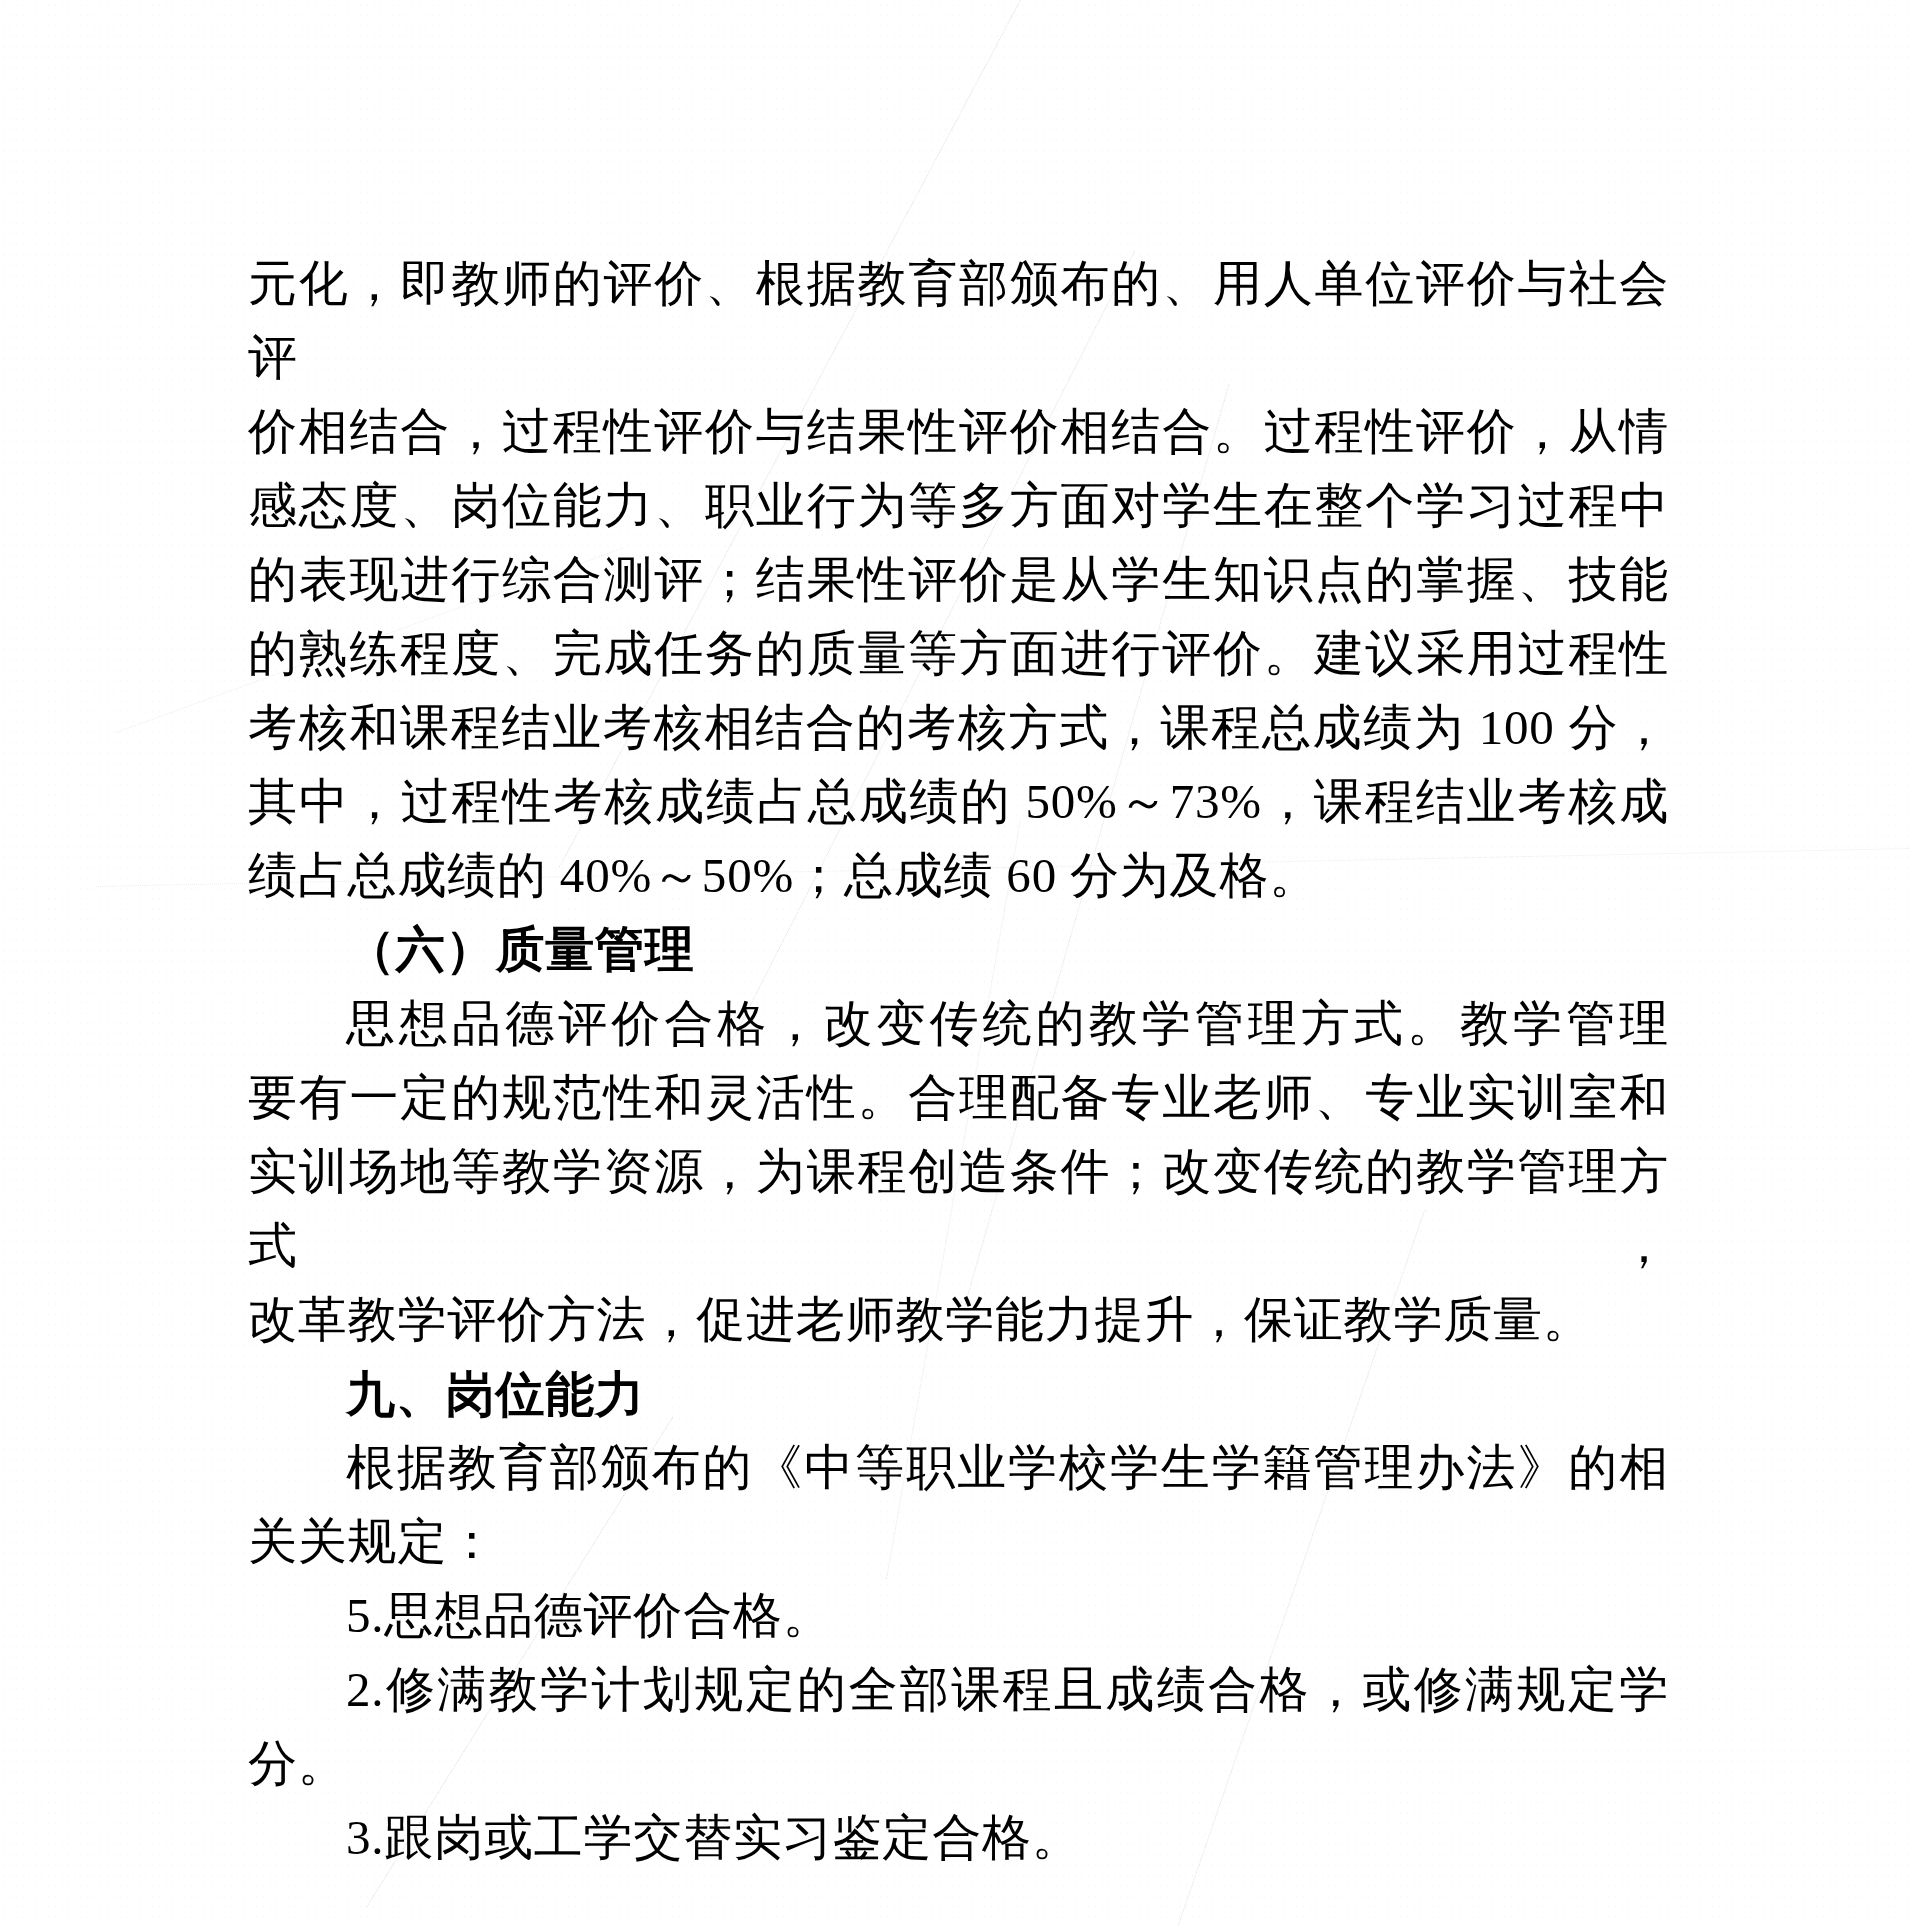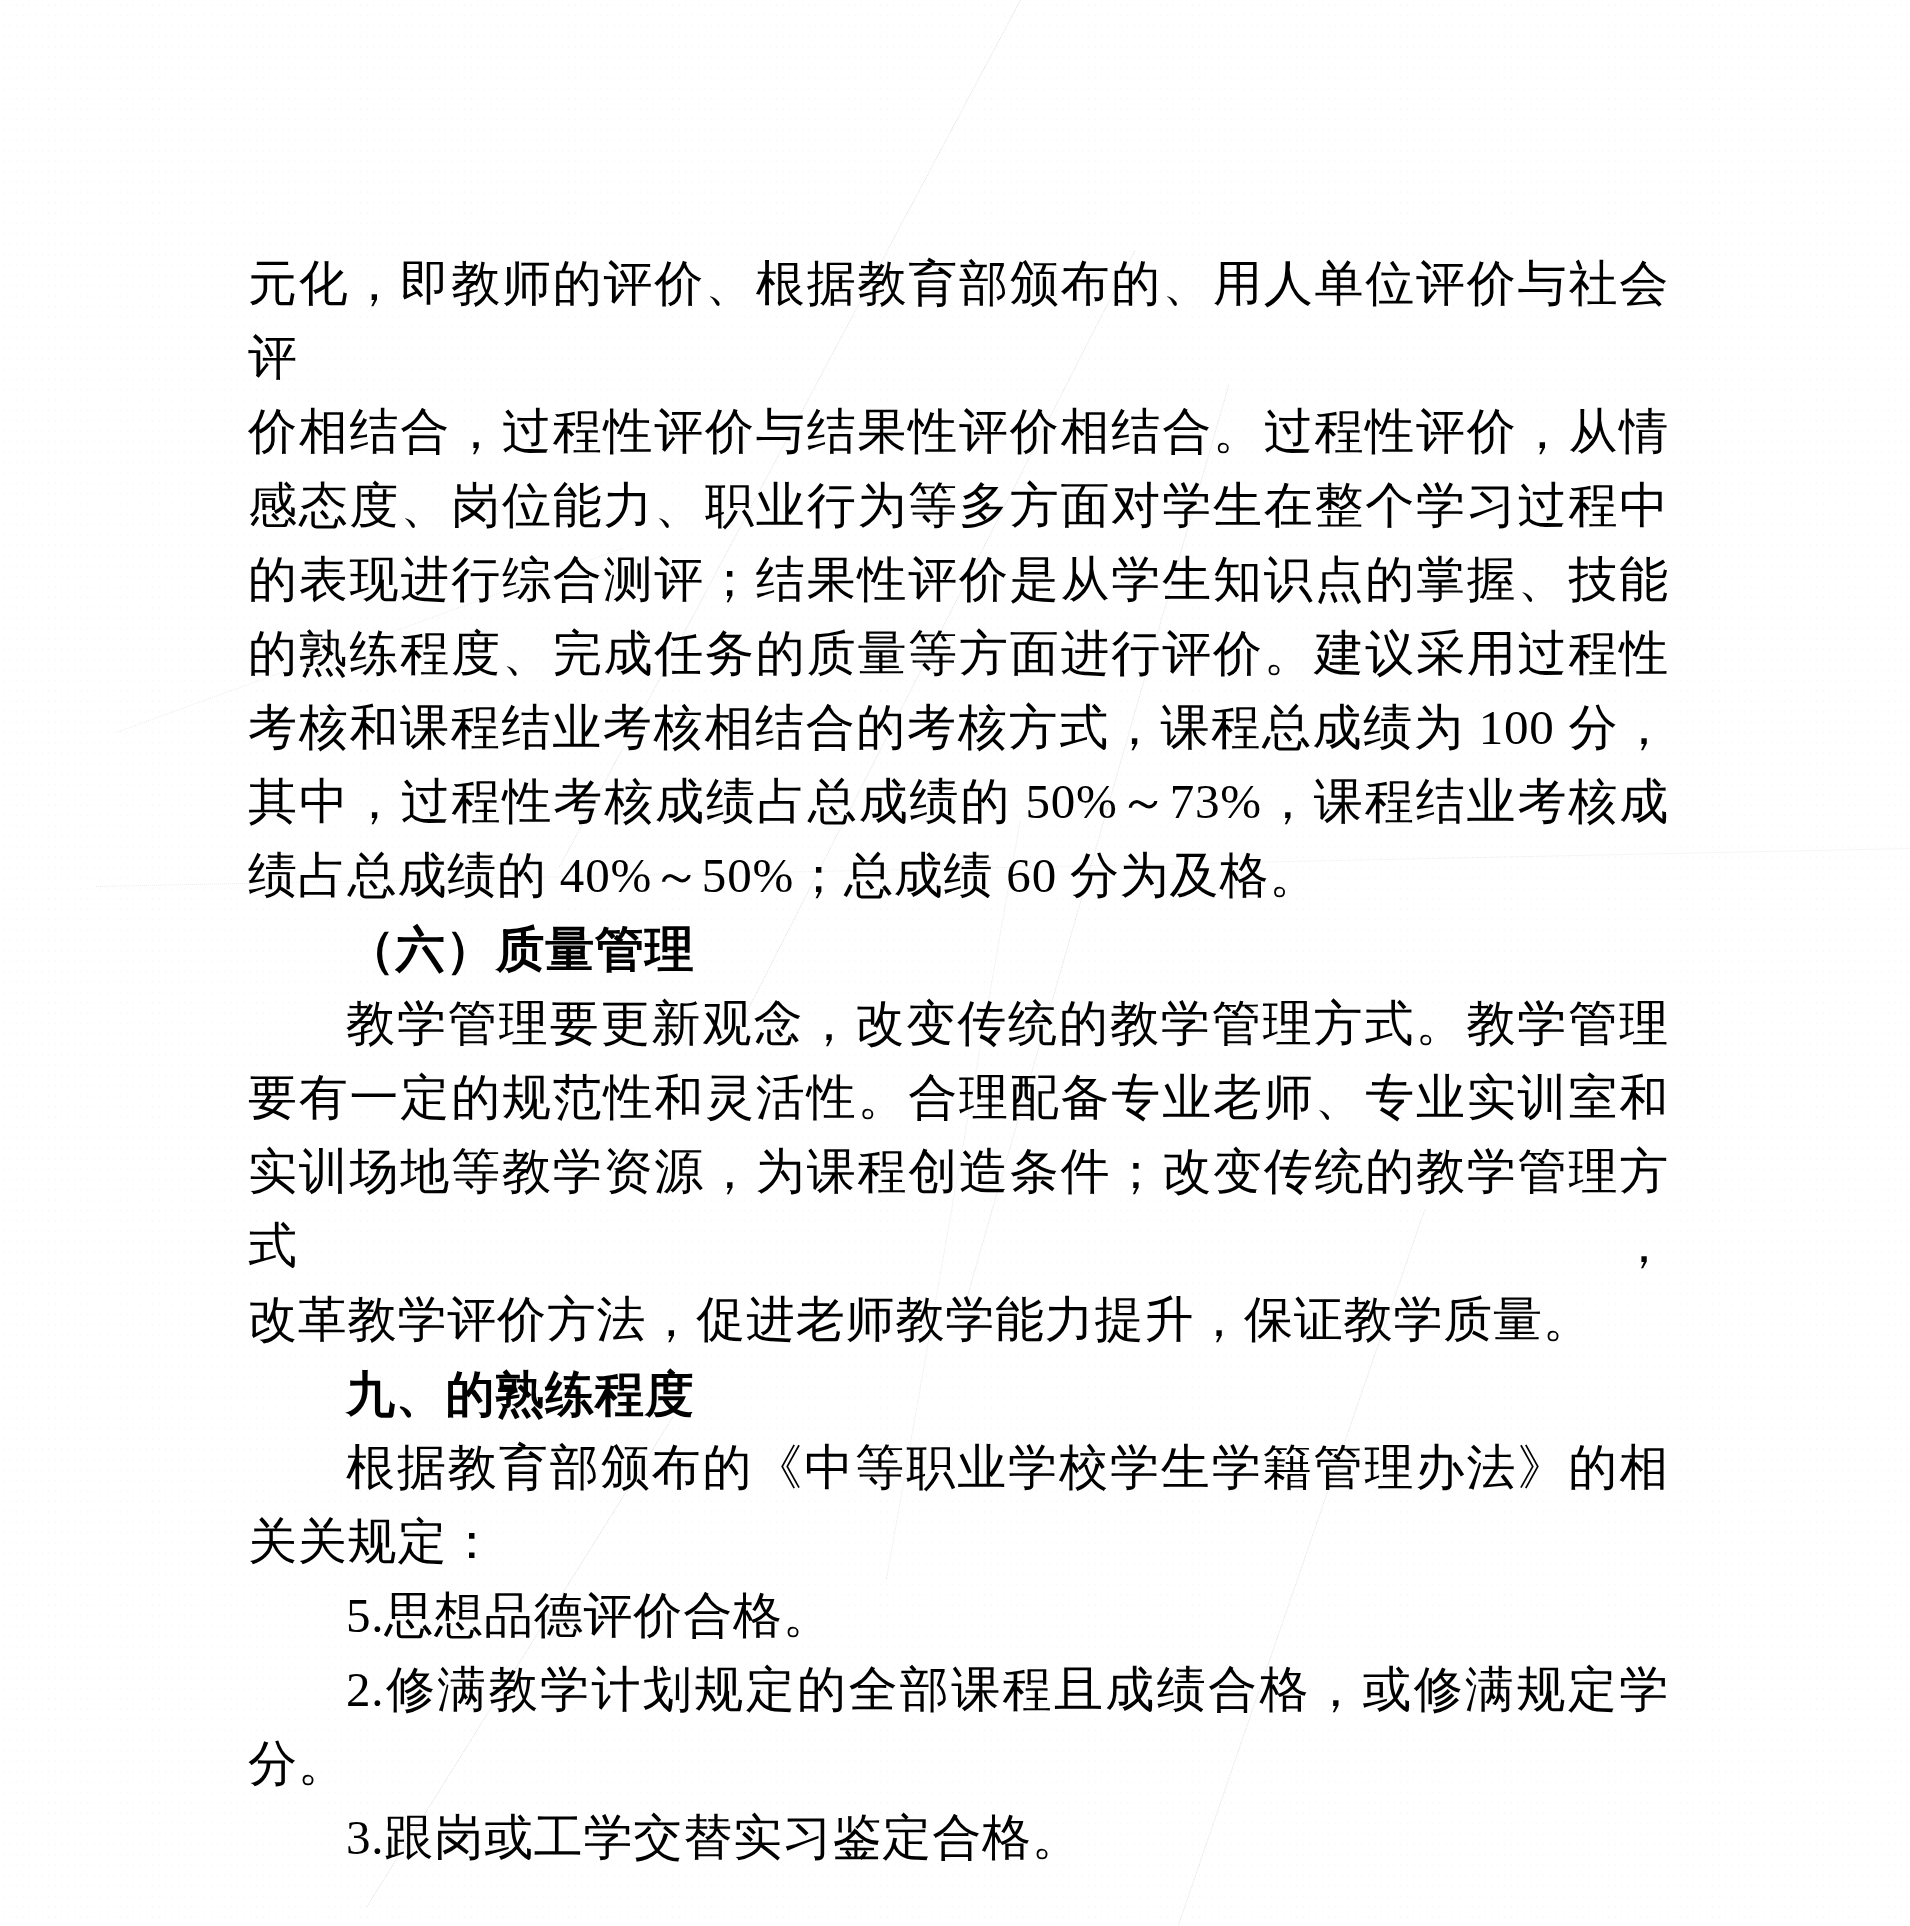--- a/index.html
+++ b/index.html
@@ -81,25 +81,25 @@
 <main class="text-block">
   <p class="j">元化，即教师的评价、根据教育部颁布的、用人单位评价与社会评</p>
   <p class="j">价相结合，过程性评价与结果性评价相结合。过程性评价，从情</p>
   <p class="j">感态度、岗位能力、职业行为等多方面对学生在整个学习过程中</p>
   <p class="j">的表现进行综合测评；结果性评价是从学生知识点的掌握、技能</p>
   <p class="j">的熟练程度、完成任务的质量等方面进行评价。建议采用过程性</p>
   <p class="j">考核和课程结业考核相结合的考核方式，课程总成绩为 100 分，</p>
   <p class="j">其中，过程性考核成绩占总成绩的 50%～73%，课程结业考核成</p>
   <p>绩占总成绩的 40%～50%；总成绩 60 分为及格。</p>
   <p class="ind h-sub">（六）质量管理</p>
-  <p class="ind j">教学管理要更新观念，改变传统的教学管理方式。教学管理</p>
+  <p class="ind j">思想品德评价合格，改变传统的教学管理方式。教学管理</p>
   <p class="j">要有一定的规范性和灵活性。合理配备专业老师、专业实训室和</p>
   <p class="j">实训场地等教学资源，为课程创造条件；改变传统的教学管理方式，</p>
   <p>改革教学评价方法，促进老师教学能力提升，保证教学质量。</p>
-  <p class="ind h-major">九、的熟练程度</p>
+  <p class="ind h-major">九、岗位能力</p>
   <p class="ind j">根据教育部颁布的《中等职业学校学生学籍管理办法》的相</p>
   <p>关关规定：</p>
   <p class="ind">5.思想品德评价合格。</p>
   <p class="ind j">2.修满教学计划规定的全部课程且成绩合格，或修满规定学</p>
   <p>分。</p>
   <p class="ind">3.跟岗或工学交替实习鉴定合格。</p>
 </main>
 
 
 </body></html>

